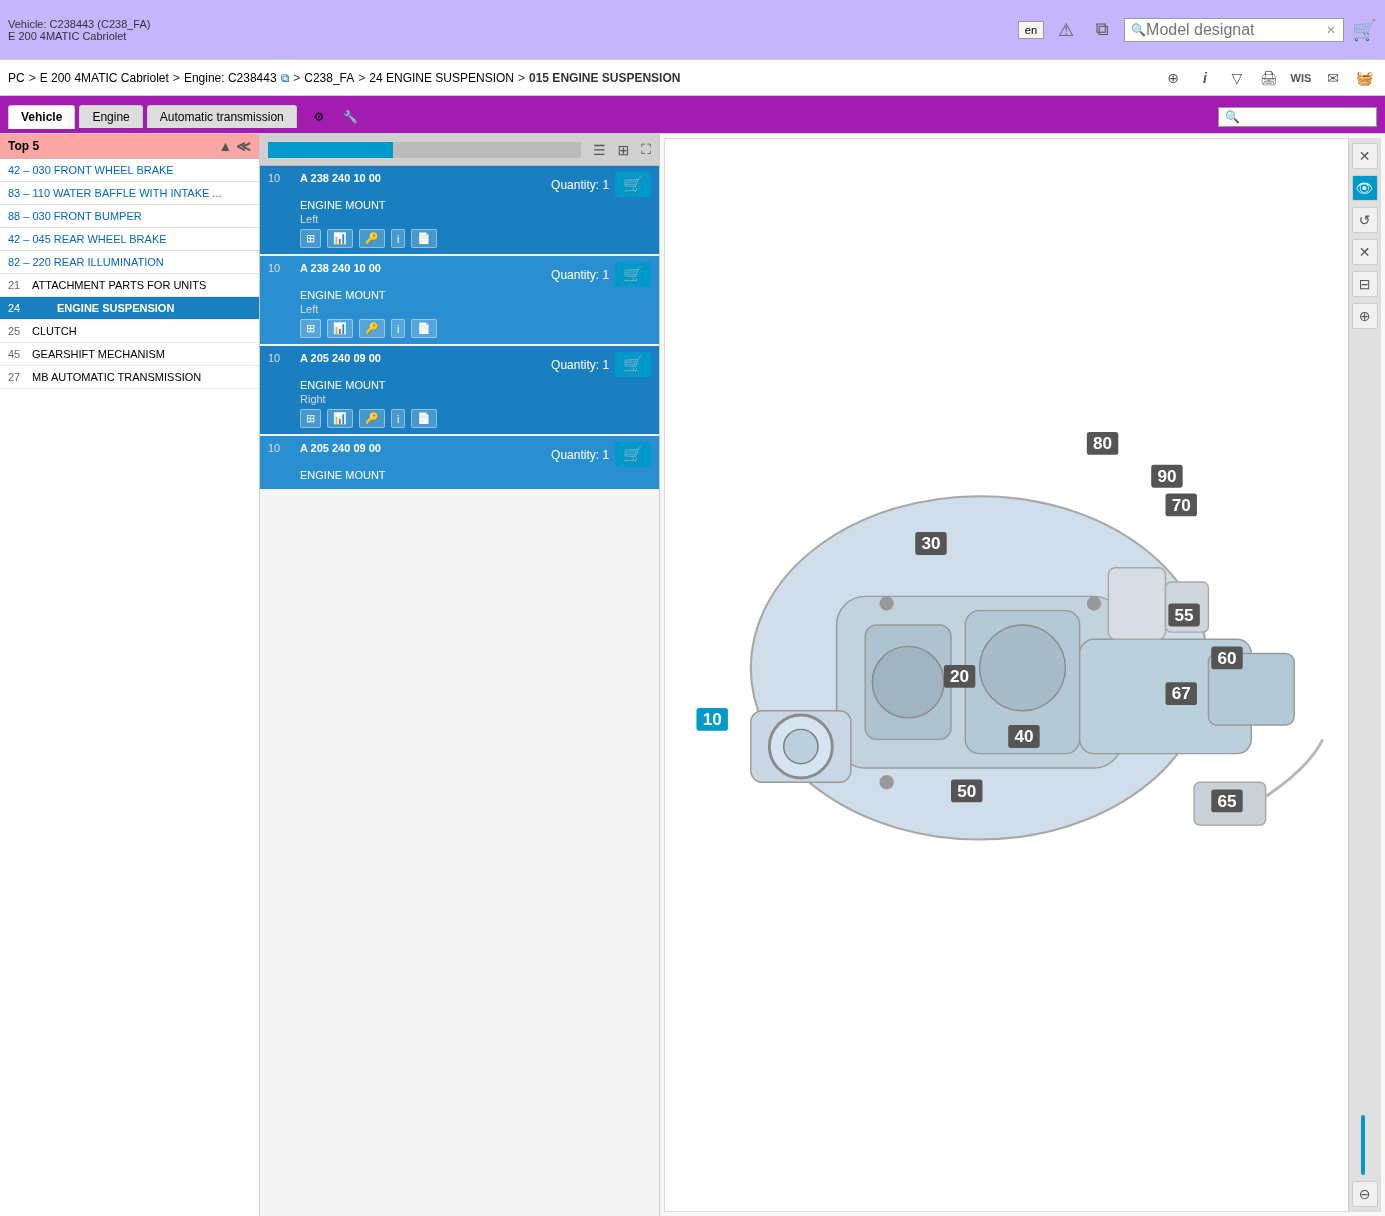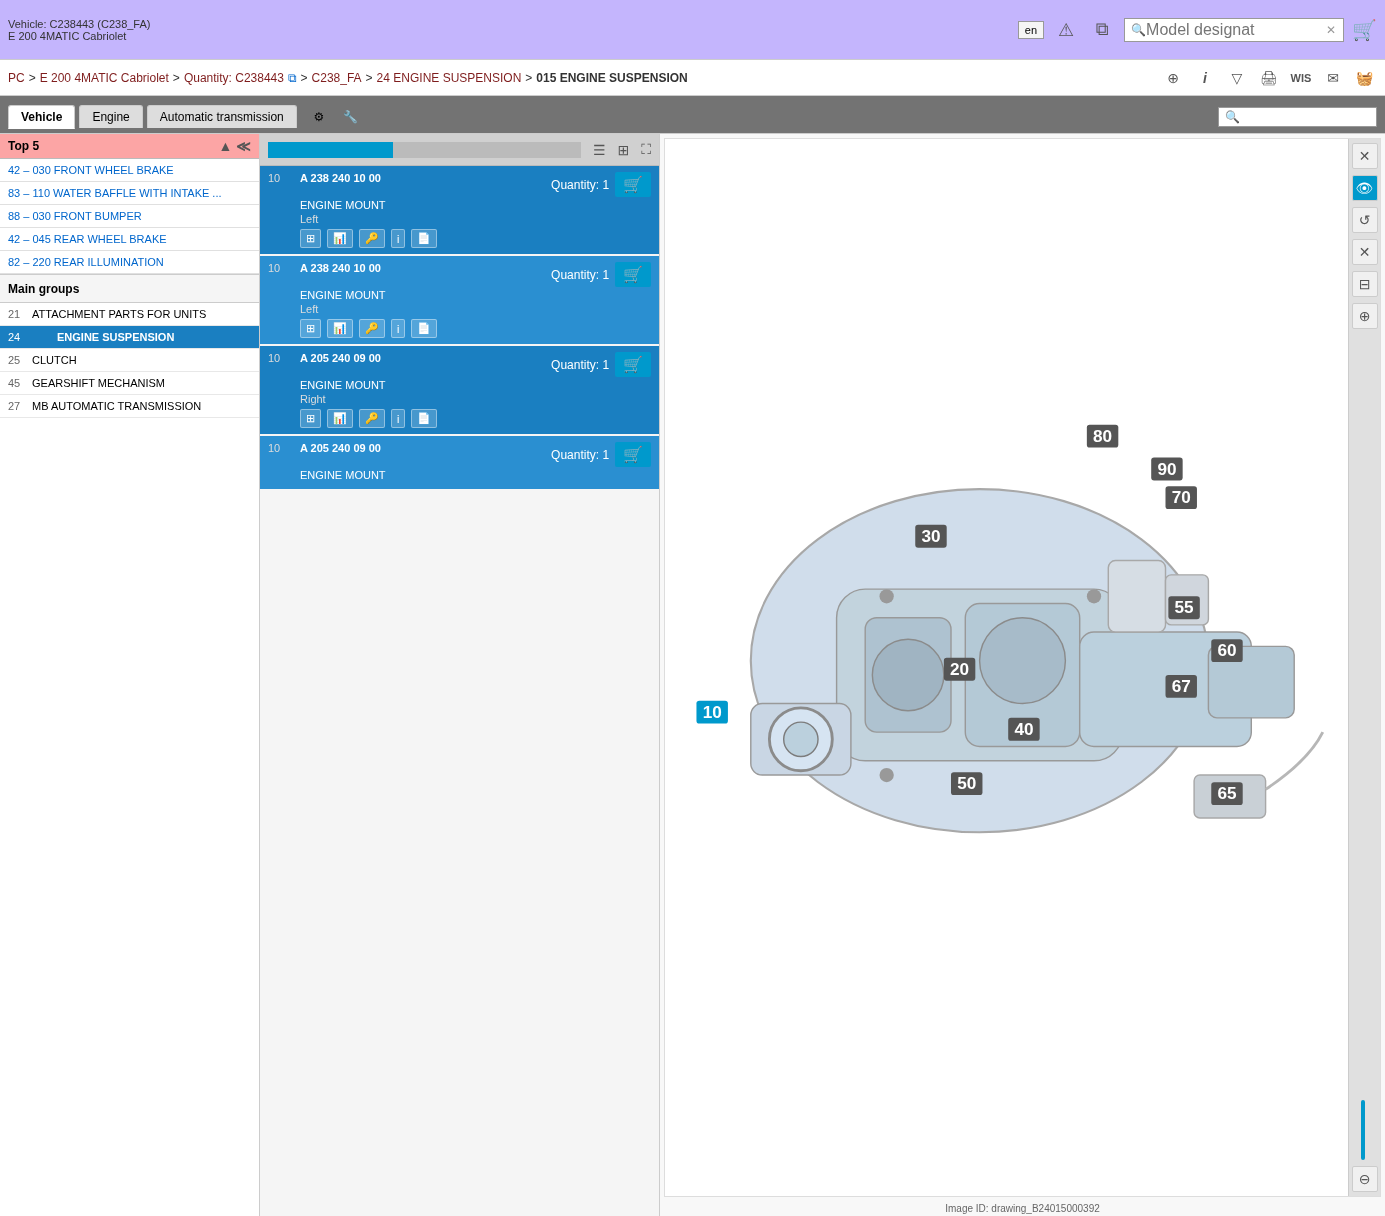--- a/index.html
+++ b/index.html
@@ -14,27 +14,27 @@
     .lang-box { border: 1px solid #999; padding: 2px 6px; font-size: 11px; background: #f5f5f5; }
     .header-icon { width: 28px; height: 28px; display: flex; align-items: center; justify-content: center; cursor: pointer; font-size: 18px; color: #555; }
     .header-search { display: flex; align-items: center; border: 1px solid #999; background: #fff; padding: 2px 6px; width: 220px; }
     .header-search input { border: none; outline: none; width: 180px; font-size: 16px; }
     .cart-icon { font-size: 20px; color: #333; cursor: pointer; position: relative; }
 
     
     .breadcrumb { background: #fff; padding: 4px 8px; display: flex; align-items: center; justify-content: space-between; border-bottom: 1px solid #ccc; height: 36px; }
     .breadcrumb-left { display: flex; align-items: center; gap: 4px; font-size: 11px; color: #0066cc; }
     .breadcrumb-left span { color: #333; }
-    .breadcrumb-left a { color: #7f1d1d; cursor: pointer; text-decoration: none; }
+    .breadcrumb-left a { color: #000000; cursor: pointer; text-decoration: none; }
     .breadcrumb-left .current { color: #333; font-weight: bold; }
     .breadcrumb-right { display: flex; align-items: center; gap: 8px; }
     .bc-icon { width: 24px; height: 24px; display: flex; align-items: center; justify-content: center; cursor: pointer; font-size: 14px; color: #555; }
 
     
-    .tabs { background: #737373; padding: 4px 8px 0; display: flex; align-items: center; gap: 4px; border-bottom: 1px solid #ccc; height: 38px; }
+    .tabs { background: #a21caf; padding: 4px 8px 0; display: flex; align-items: center; gap: 4px; border-bottom: 1px solid #ccc; height: 38px; }
     .tab { padding: 4px 12px; cursor: pointer; border: 1px solid #ccc; border-bottom: none; background: #ddd; font-size: 12px; border-radius: 3px 3px 0 0; }
     .tab.active { background: #fff; border-bottom: 1px solid #fff; font-weight: bold; }
     .tab-search { margin-left: auto; display: flex; align-items: center; border: 1px solid #999; background: #fff; padding: 2px 6px; }
     .tab-search input { border: none; outline: none; width: 130px; font-size: 12px; }
     .tab-icon { width: 28px; height: 28px; display: flex; align-items: center; justify-content: center; cursor: pointer; }
 
     
     .main { display: flex; height: calc(1216px - 60px - 36px - 38px); }
 
     
@@ -97,21 +97,21 @@
     <div class="cart-icon">🛒</div>
   </div>
 </div>
 
 <div class="breadcrumb">
   <div class="breadcrumb-left">
     <a>PC</a>
     <span>&gt;</span>
     <a>E 200 4MATIC Cabriolet</a>
     <span>&gt;</span>
-    <a>Quantity: C238443</a>
+    <a>Engine: C238443</a>
     <span style="cursor:pointer; color:#0066cc; font-size:12px;">⧉</span>
     <span>&gt;</span>
     <a>C238_FA</a>
     <span>&gt;</span>
     <a>24 ENGINE SUSPENSION</a>
     <span>&gt;</span>
     <span class="current">015 ENGINE SUSPENSION</span>
   </div>
   <div class="breadcrumb-right">
     <div class="bc-icon">⊕</div>
@@ -145,23 +145,20 @@
         <span class="top5-btn">▲</span>
         <span class="top5-btn">≪</span>
       </div>
     </div>
     <div class="top5-items">
       <div class="top5-item">42 – 030 FRONT WHEEL BRAKE</div>
       <div class="top5-item">83 – 110 WATER BAFFLE WITH INTAKE ...</div>
       <div class="top5-item">88 – 030 FRONT BUMPER</div>
       <div class="top5-item">42 – 045 REAR WHEEL BRAKE</div>
       <div class="top5-item">82 – 220 REAR ILLUMINATION</div>
-    </div>
-    <div class="main-groups-header">
-      <span>Main groups</span>
     </div>
     <div class="group-items">
       <div class="group-item">
         <span class="group-num">21</span>
         <span class="group-name">ATTACHMENT PARTS FOR UNITS</span>
       </div>
       <div class="group-item active">
         <span class="group-num">24</span>
         <span class="group-name">ENGINE SUSPENSION</span>
       </div>
@@ -340,16 +337,15 @@
         <div class="rt-btn active">👁</div>
         <div class="rt-btn">↺</div>
         <div class="rt-btn">✕</div>
         <div class="rt-btn">⊟</div>
         <div class="rt-btn">⊕</div>
         <div style="flex:1;"></div>
         <div style="width:4px; height:60px; background:#0099cc; border-radius:2px; margin-right:4px;"></div>
         <div class="rt-btn">⊖</div>
       </div>
     </div>
-    <div class="image-id">Image ID: drawing_B24015000392</div>
   </div>
 
 </div>
 
 </body></html>

